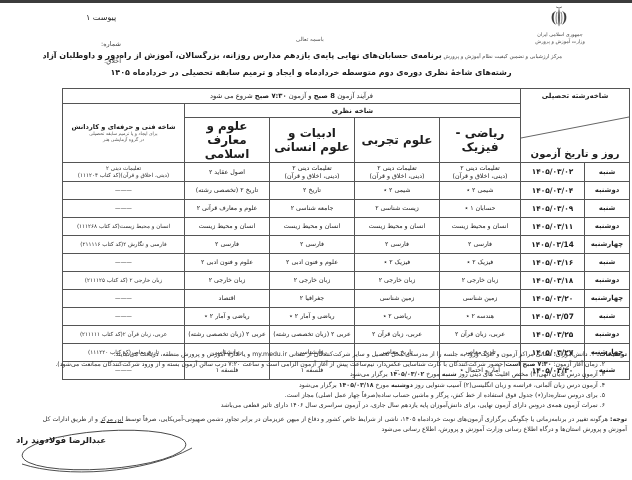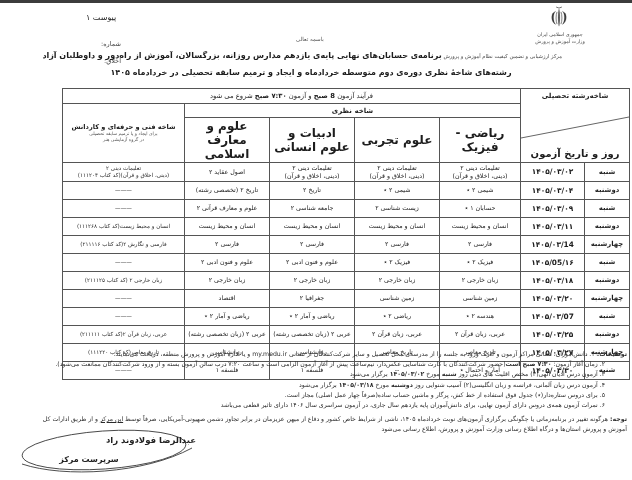--- a/index.html
+++ b/index.html
@@ -39,21 +39,21 @@
   td.subj{font-size:6.3px;line-height:1.25;white-space:pre-line;height:15px}
   td.fanni{font-size:5.6px;line-height:1.25;white-space:pre-line;height:15px;color:#2a2a2a}
   
   .notes{position:absolute;top:351px;right:5px;left:4px;font-size:6.2px;line-height:1.1;color:#2a2a2a}
   .note-line{margin-bottom:3.4px;text-align:right}
   .note-line.indent{padding-right:22px}
   .attention{position:absolute;top:414px;right:5px;left:30px;font-size:6.2px;line-height:1.6;text-align:right;color:#2a2a2a}
   
   .signature{position:absolute;top:428px;left:16px;width:180px;height:52px}
   .signature svg{position:absolute;top:0;left:0}
-  .sig-name{position:absolute;top:7px;left:0;right:0;text-align:right;font-size:8.5px;font-weight:bold;color:#222}
+  .sig-name{position:absolute;top:7px;left:0;right:0;text-align:left;font-size:8.5px;font-weight:bold;color:#222}
   .sig-title{position:absolute;top:27px;left:0;right:34px;text-align:center;font-size:8px;font-weight:bold;color:#222}
 </style>
 </head>
 <body>
 
 <div class="topbar"></div>
 
 <div class="attach">پیوست ۱</div>
 <div class="num-label">شماره:</div>
 <div class="date-label">اخلاق:</div>
@@ -158,21 +158,21 @@
         <td class="day">چهارشنبه</td>
         <td class="date">۱۴۰۵/۰۳/14</td>
         <td class="subj">فارسی ۲</td>
         <td class="subj">فارسی ۲</td>
         <td class="subj">فارسی ۲</td>
         <td class="subj">فارسی ۲</td>
         <td class="fanni">فارسی و نگارش ۲(کد کتاب ۲۱۱۱۱۶)</td>
       </tr>
       <tr>
         <td class="day">شنبه</td>
-        <td class="date">۱۴۰۵/05/۱۶</td>
+        <td class="date">۱۴۰۵/۰۳/۱۶</td>
         <td class="subj">فیزیک ۲ ٭</td>
         <td class="subj">فیزیک ۲ ٭</td>
         <td class="subj">علوم و فنون ادبی ۲</td>
         <td class="subj">علوم و فنون ادبی ۲</td>
         <td class="fanni">———</td>
       </tr>
       <tr>
         <td class="day">دوشنبه</td>
         <td class="date">۱۴۰۵/۰۳/۱۸</td>
         <td class="subj">زبان خارجی ۲</td>
@@ -238,14 +238,13 @@
     <div class="note-line indent"><span>۶. نمرات آزمون همه‌ی دروس دارای آزمون نهایی، برای دانش‌آموزان پایه یازدهم سال جاری، در آزمون سراسری سال ۱۴۰۶ دارای تاثیر قطعی می‌باشد</span></div>
   </div>
 <div class="attention"><span class="xb">توجه: </span><span>هرگونه تغییر در برنامه‌زمانی یا چگونگی برگزاری آزمون‌های نوبت خردادماه ۱۴۰۵، ناشی از شرایط خاص کشور و دفاع از میهن عزیزمان در برابر تجاوز دشمن صهیونی-آمریکایی، صرفاً توسط </span><span class="u">این مرکز</span><span> و از طریق ادارات کل آموزش و پرورش استان‌ها و درگاه اطلاع رسانی وزارت آموزش و پرورش، اطلاع رسانی می‌شود</span></div>
 
 <div class="signature">
   <svg width="180" height="52" viewBox="0 0 180 52" aria-hidden="true">
     <ellipse cx="88" cy="22" rx="82" ry="19" fill="none" stroke="#3a3a3a" stroke-width="0.9" transform="rotate(-4 88 22)"></ellipse>
     <path d="M6 36 C 48 50, 128 46, 176 20" fill="none" stroke="#3a3a3a" stroke-width="0.9"></path>
   </svg>
   <div class="sig-name">عبدالرضا فولادوند راد</div>
-  <div class="sig-title">سرپرست مرکز</div>
 </div>
 
 </body></html>

